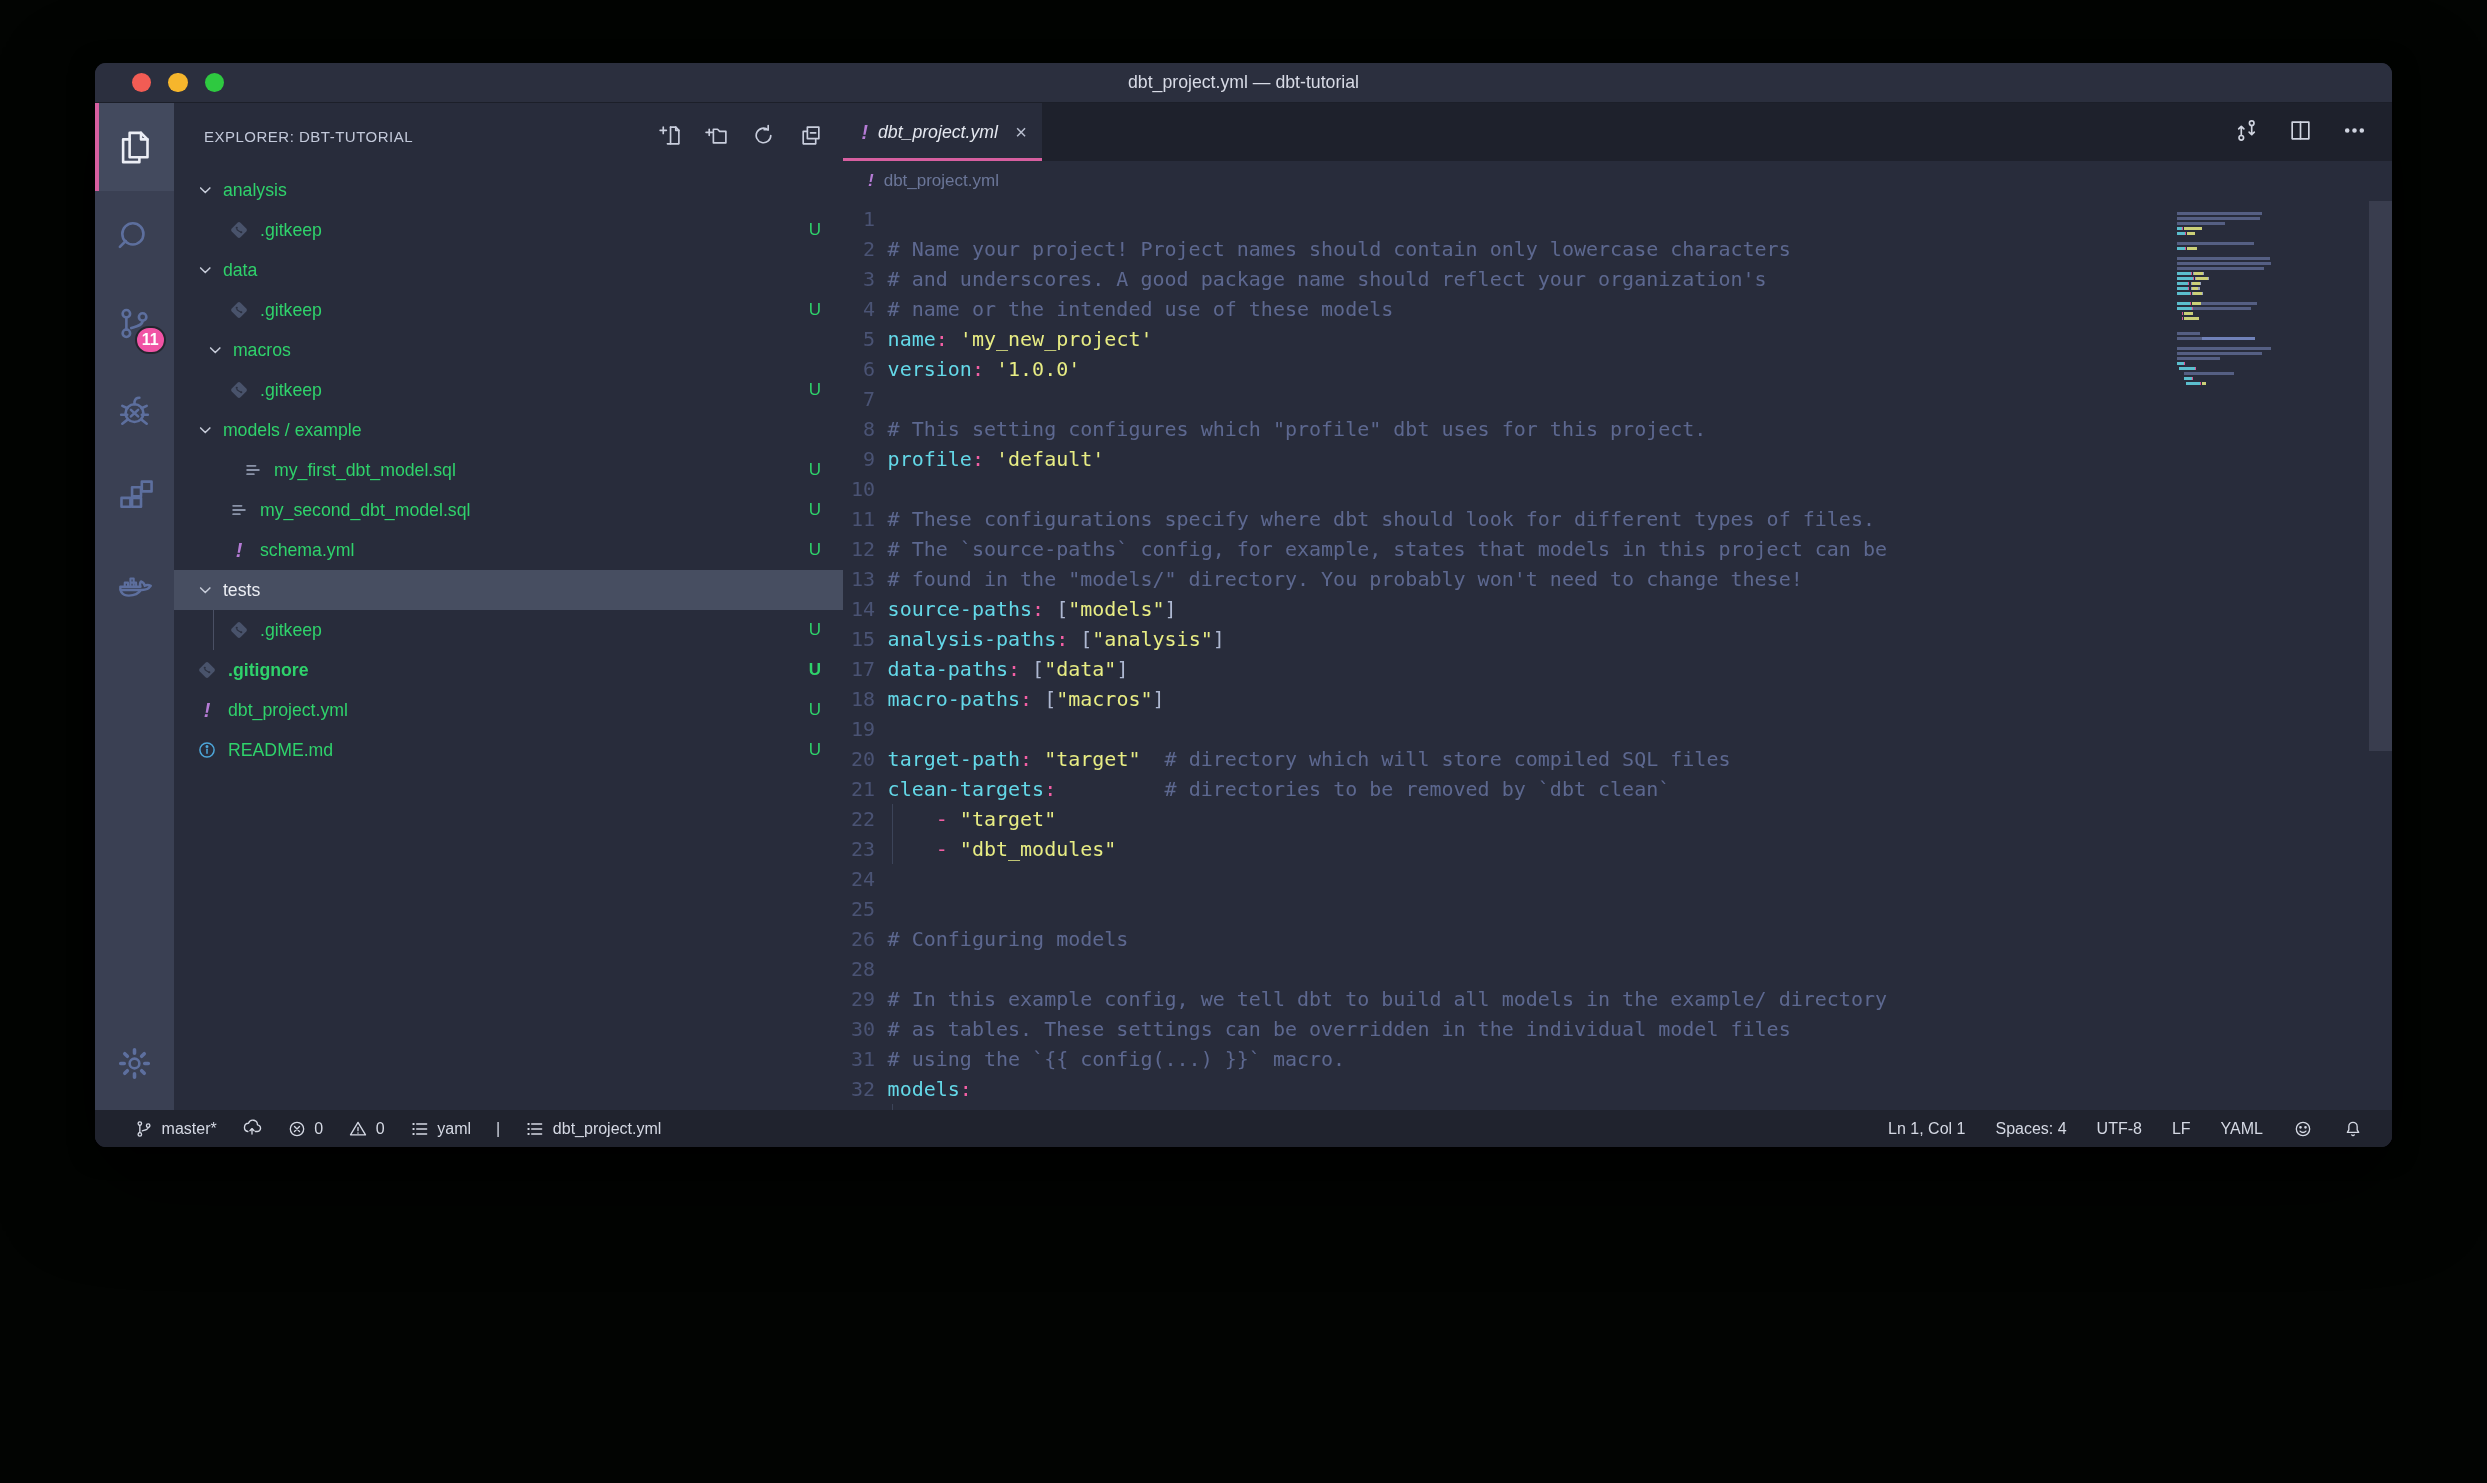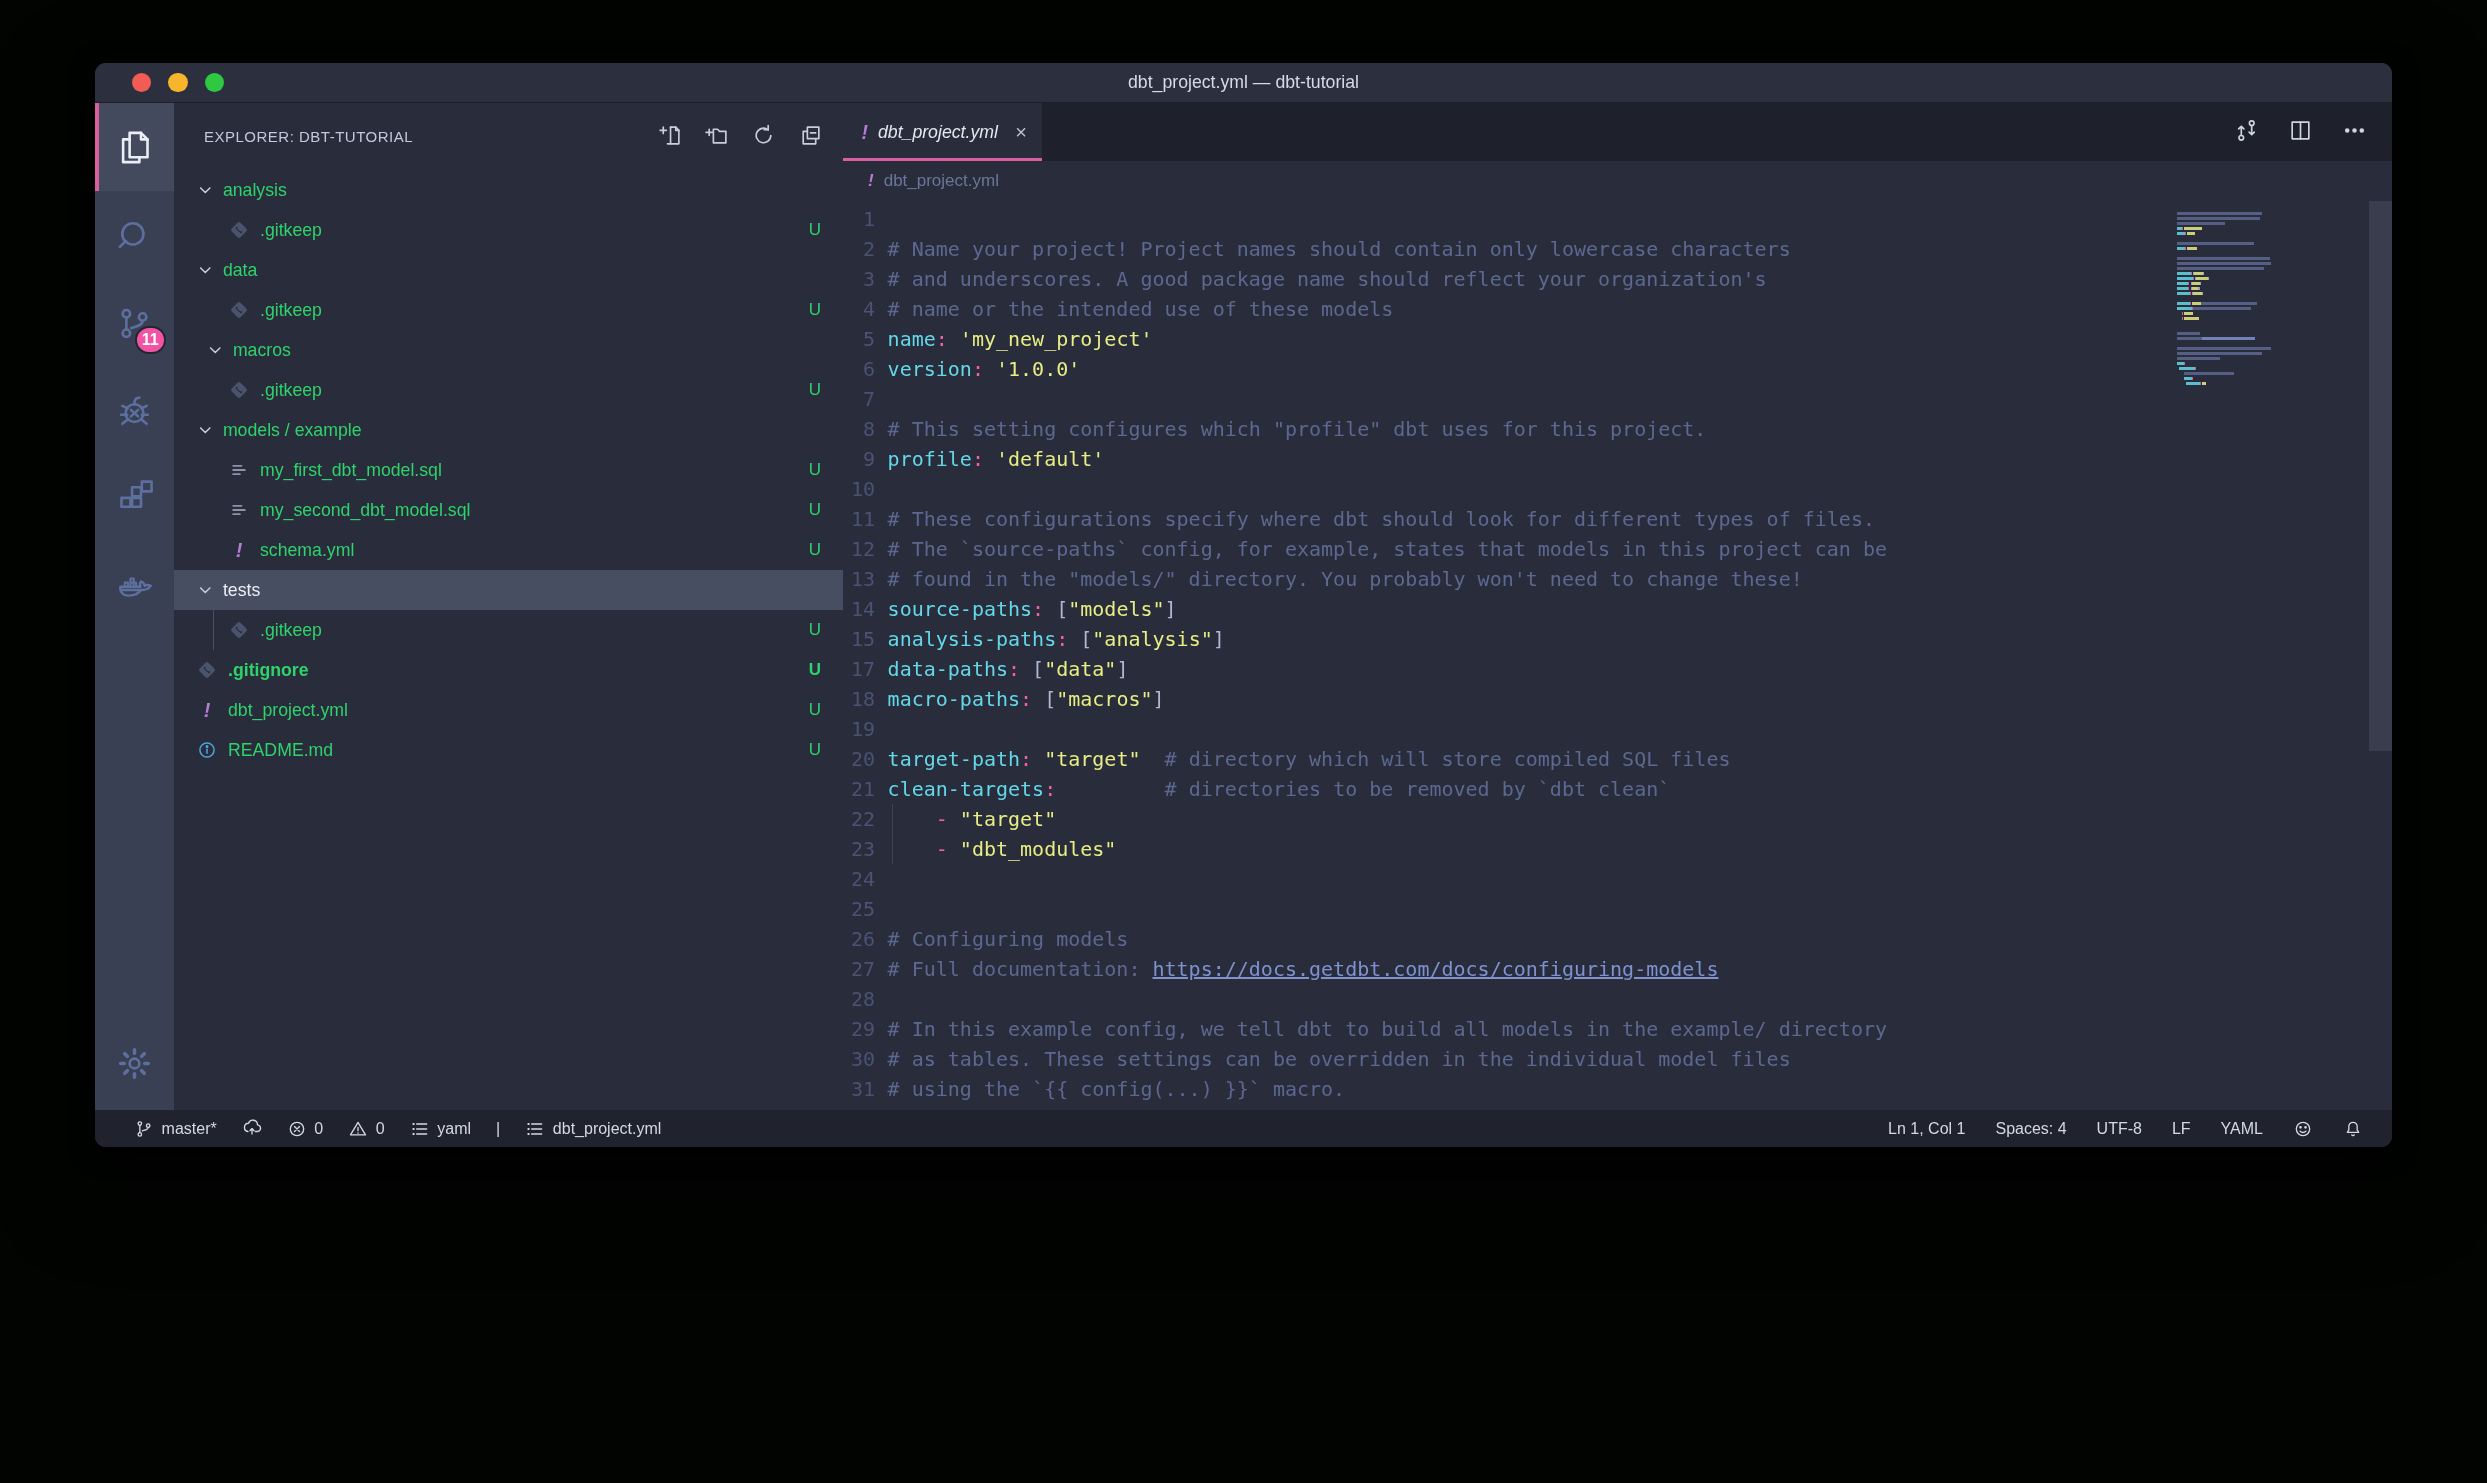--- a/index.html
+++ b/index.html
@@ -248,21 +248,21 @@
               <span class="fname">.gitkeep</span>
               <span class="right-badge">U</span>
             </div>
             <div class="trow" style="padding-left: 22px;">
               <span class="chev"><svg viewBox="0 0 24 24" fill="none" stroke="currentColor" stroke-width="1.6" stroke-linecap="round" stroke-linejoin="round">
                   <path d="m6 9 6 6 6-6" stroke-width="2"></path>
                 </svg></span>
               <span class="fname">models / example</span>
               <span class="right-badge"><span class="dot"></span></span>
             </div>
-            <div class="trow" style="padding-left: 54px;">
+            <div class="trow" style="padding-left: 68px;">
               <span class="ficon">
                 <svg viewBox="0 0 24 24">
                   <path d="M5 7h10M5 12h14M5 17h8" stroke="#8a93a8" stroke-width="2.2" stroke-linecap="round"></path>
                 </svg>
               </span>
               <span class="fname">my_first_dbt_model.sql</span>
               <span class="right-badge">U</span>
             </div>
             <div class="trow" style="padding-left: 54px;">
               <span class="ficon">
@@ -384,21 +384,20 @@
               <div class="cline"><span class="lnum">17</span><span class="ltext"><span class="tok-k">data-paths</span><span class="tok-p">:</span><span class="tok-t"> </span><span class="tok-b">[</span><span class="tok-s">"data"</span><span class="tok-b">]</span></span></div>
               <div class="cline"><span class="lnum">18</span><span class="ltext"><span class="tok-k">macro-paths</span><span class="tok-p">:</span><span class="tok-t"> </span><span class="tok-b">[</span><span class="tok-s">"macros"</span><span class="tok-b">]</span></span></div>
               <div class="cline"><span class="lnum">19</span><span class="ltext"></span></div>
               <div class="cline"><span class="lnum">20</span><span class="ltext"><span class="tok-k">target-path</span><span class="tok-p">:</span><span class="tok-t"> </span><span class="tok-s">"target"</span><span class="tok-c">  # directory which will store compiled SQL files</span></span></div>
               <div class="cline"><span class="lnum">21</span><span class="ltext"><span class="tok-k">clean-targets</span><span class="tok-p">:</span><span class="tok-c">         # directories to be removed by `dbt clean`</span></span></div>
               <div class="cline"><span class="lnum">22</span><span class="ltext"><span class="iguide" style="left: 17px;"></span><span class="tok-t">    </span><span class="tok-p">-</span><span class="tok-t"> </span><span class="tok-s">"target"</span></span></div>
               <div class="cline"><span class="lnum">23</span><span class="ltext"><span class="iguide" style="left: 17px;"></span><span class="tok-t">    </span><span class="tok-p">-</span><span class="tok-t"> </span><span class="tok-s">"dbt_modules"</span></span></div>
               <div class="cline"><span class="lnum">24</span><span class="ltext"></span></div>
               <div class="cline"><span class="lnum">25</span><span class="ltext"></span></div>
               <div class="cline"><span class="lnum">26</span><span class="ltext"><span class="tok-c"># Configuring models</span></span></div>
-              <div class="cline"><span class="lnum">27</span><span class="ltext"><span class="tok-c"># Full documentation: </span><span class="tok-l">https://docs.getdbt.com/docs/configuring-models</span></span></div>
               <div class="cline"><span class="lnum">28</span><span class="ltext"></span></div>
               <div class="cline"><span class="lnum">29</span><span class="ltext"><span class="tok-c"># In this example config, we tell dbt to build all models in the example/ directory</span></span></div>
               <div class="cline"><span class="lnum">30</span><span class="ltext"><span class="tok-c"># as tables. These settings can be overridden in the individual model files</span></span></div>
               <div class="cline"><span class="lnum">31</span><span class="ltext"><span class="tok-c"># using the `{{ config(...) }}` macro.</span></span></div>
               <div class="cline"><span class="lnum">32</span><span class="ltext"><span class="tok-k">models</span><span class="tok-p">:</span></span></div>
               <div class="cline"><span class="lnum">33</span><span class="ltext"><span class="iguide" style="left: 17px;"></span><span class="tok-t">  </span><span class="tok-k">my_new_project</span><span class="tok-p">:</span></span></div>
               <div class="cline"><span class="lnum">35</span><span class="ltext"><span class="iguide" style="left: 17px;"></span><span class="iguide" style="left: 41px;"></span><span class="tok-t">      </span><span class="tok-k">example</span><span class="tok-p">:</span></span></div>
               <div class="cline"><span class="lnum">30</span><span class="ltext"><span class="iguide" style="left: 17px;"></span><span class="iguide" style="left: 41px;"></span><span class="iguide" style="left: 66px;"></span><span class="tok-t">        </span><span class="tok-k">materialized</span><span class="tok-p">:</span><span class="tok-t"> </span><span class="tok-s">view</span></span></div>
               <div class="cline"><span class="lnum">37</span><span class="ltext"></span></div>
             </div>

